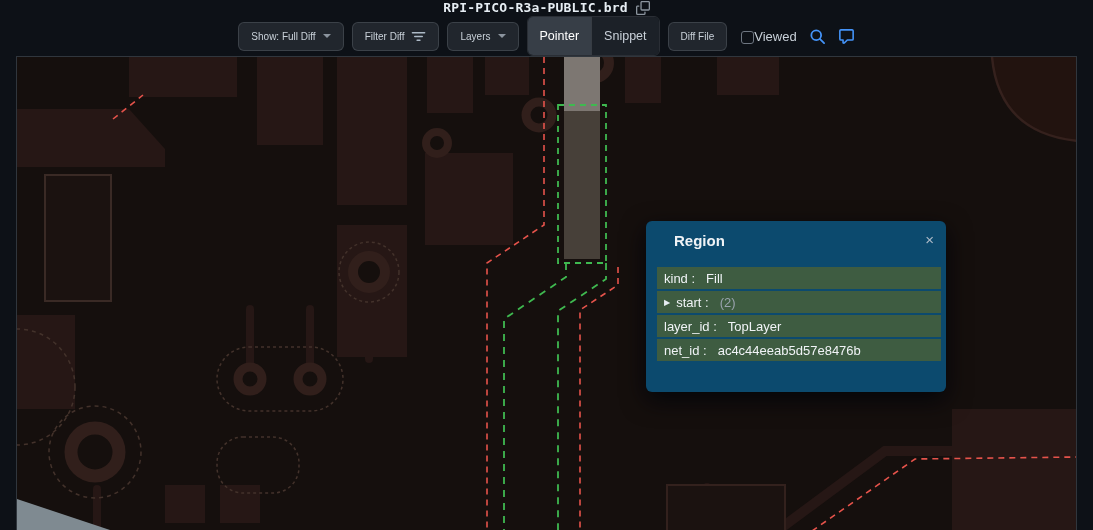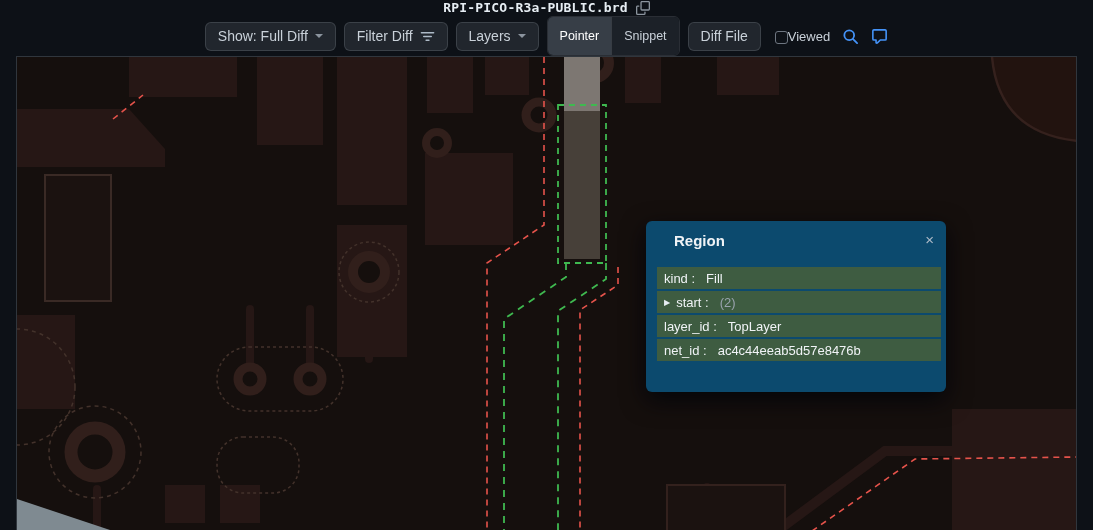--- a/index.html
+++ b/index.html
@@ -27,21 +27,21 @@
   }
   .icon-sm { display:inline-flex; align-items:center; cursor:pointer; }
 
   .controls { display:flex; align-items:center; gap:8px; }
   .btn {
     display:inline-flex; align-items:center; gap:7px;
     background:#21262d;
     border:1px solid rgba(240,246,252,0.13);
     border-radius:6px;
     color:#c9d1d9;
-    font-size:14px;
+    font-size:10px;
     height:29px; padding:0 12px;
     cursor:pointer; white-space:nowrap;
     font-family:"Liberation Sans", sans-serif;
   }
   .caret {
     width:0; height:0;
     border-left:4px solid transparent;
     border-right:4px solid transparent;
     border-top:4px solid #8b949e;
     display:inline-block;

